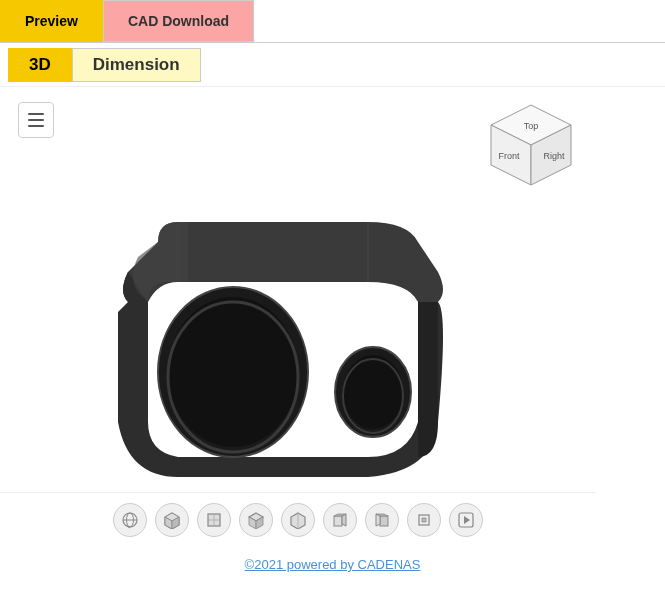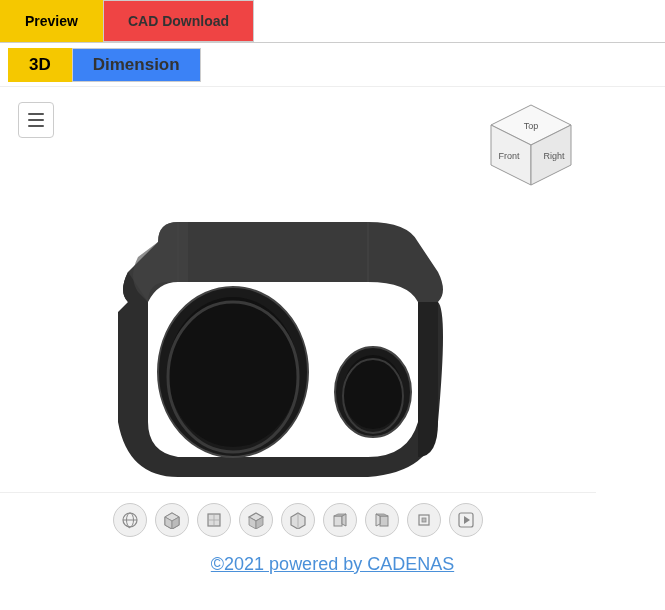--- a/index.html
+++ b/index.html
@@ -30,21 +30,21 @@
       display: flex;
       align-items: center;
       justify-content: center;
     }
     .tab.active {
       background: #f5c800;
       color: #000;
       border-color: #f5c800;
     }
     .tab.inactive {
-      background: #ef4444;
+      background: #fca5a5;
       color: #333;
     }
 
     
     .sub-tab-bar {
       display: flex;
       align-items: center;
       height: 44px;
       padding: 8px 8px;
       border-bottom: 1px solid #eee;
@@ -59,21 +59,21 @@
       display: flex;
       align-items: center;
       justify-content: center;
     }
     .sub-tab.active {
       background: #f5c800;
       color: #000;
       border-color: #f5c800;
     }
     .sub-tab.inactive {
-      background: #3b82f6;
+      background: #fef9c3;
       color: #333;
     }
 
     
     .viewport {
       position: relative;
       width: 596px;
       height: 460px;
       background: #ffffff;
       overflow: hidden;
@@ -163,21 +163,21 @@
       font-size: 12px;
       color: #555;
     }
 
     
     .footer {
       height: 35px;
       display: flex;
       align-items: center;
       justify-content: center;
-      font-size: 18px;
+      font-size: 13px;
     }
     .footer a {
       color: #4a90d9;
       text-decoration: underline;
     }
   </style>
 </head>
 <body>
 
 <div class="tab-bar">

